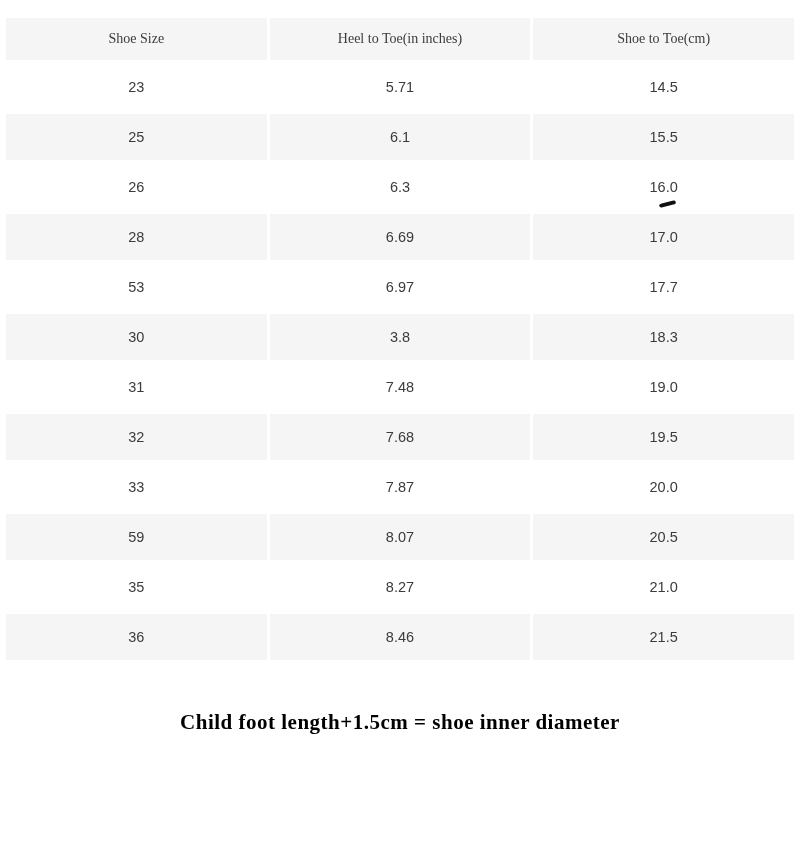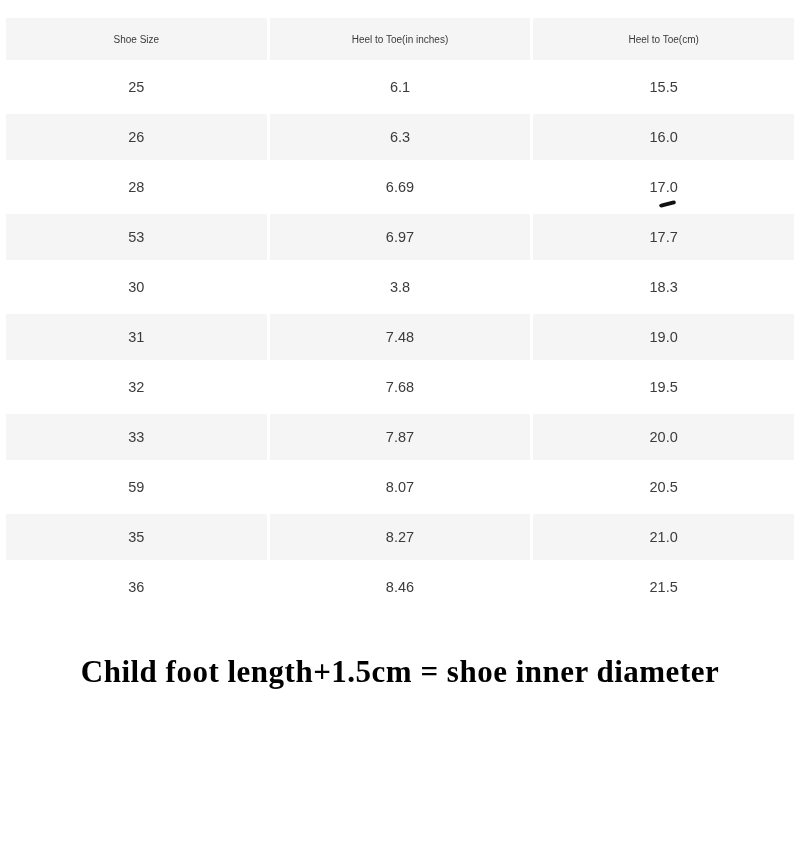--- a/index.html
+++ b/index.html
@@ -20,24 +20,25 @@
     width:794px;
     margin:14px auto 0;
     border-collapse:separate;
     border-spacing:3px 4px;
     table-layout:fixed;
   }
   .size-table th{
     background:var(--row-alt);
     height:42px;
     font-weight:400;
-    font-size:10px;
+    font-size:14px;
     color:var(--table-text);
     text-align:center;
     padding:0;
+    font-family:Liberation Serif, serif;
   }
   .size-table td{
     height:46px;
     background:#ffffff;
     font-size:14.5px;
     color:var(--table-text);
     text-align:center;
     padding:0;
   }
   .size-table tbody tr:nth-child(even) td{
@@ -49,38 +50,43 @@
     width:17px;height:4px;
     background:var(--pen-mark);
     border-radius:3px/2px;
     transform:rotate(-14deg);
   }
   .footer-caption{
     margin-top:40px;
     text-align:center;
     font-family:"Liberation Serif",serif;
     font-weight:700;
-    font-size:31px;
+    font-size:21px;
     line-height:36px;
     color:var(--footer-text);
     letter-spacing:0.5px;
   }
 </style>
 </head>
 <body>
 
 <table class="size-table">
   <thead>
     <tr>
       <th>Shoe Size</th>
       <th>Heel to Toe(in inches)</th>
-      <th>Heel to Toe(cm)</th>
+      <th>Shoe to Toe(cm)</th>
     </tr>
   </thead>
   <tbody>
+      <tr>
+        <td>23</td>
+        <td>5.71</td>
+        <td>14.5</td>
+      </tr>
       <tr>
         <td>25</td>
         <td>6.1</td>
         <td>15.5</td>
       </tr>
       <tr>
         <td>26</td>
         <td>6.3</td>
         <td>16.0</td>
       </tr>

